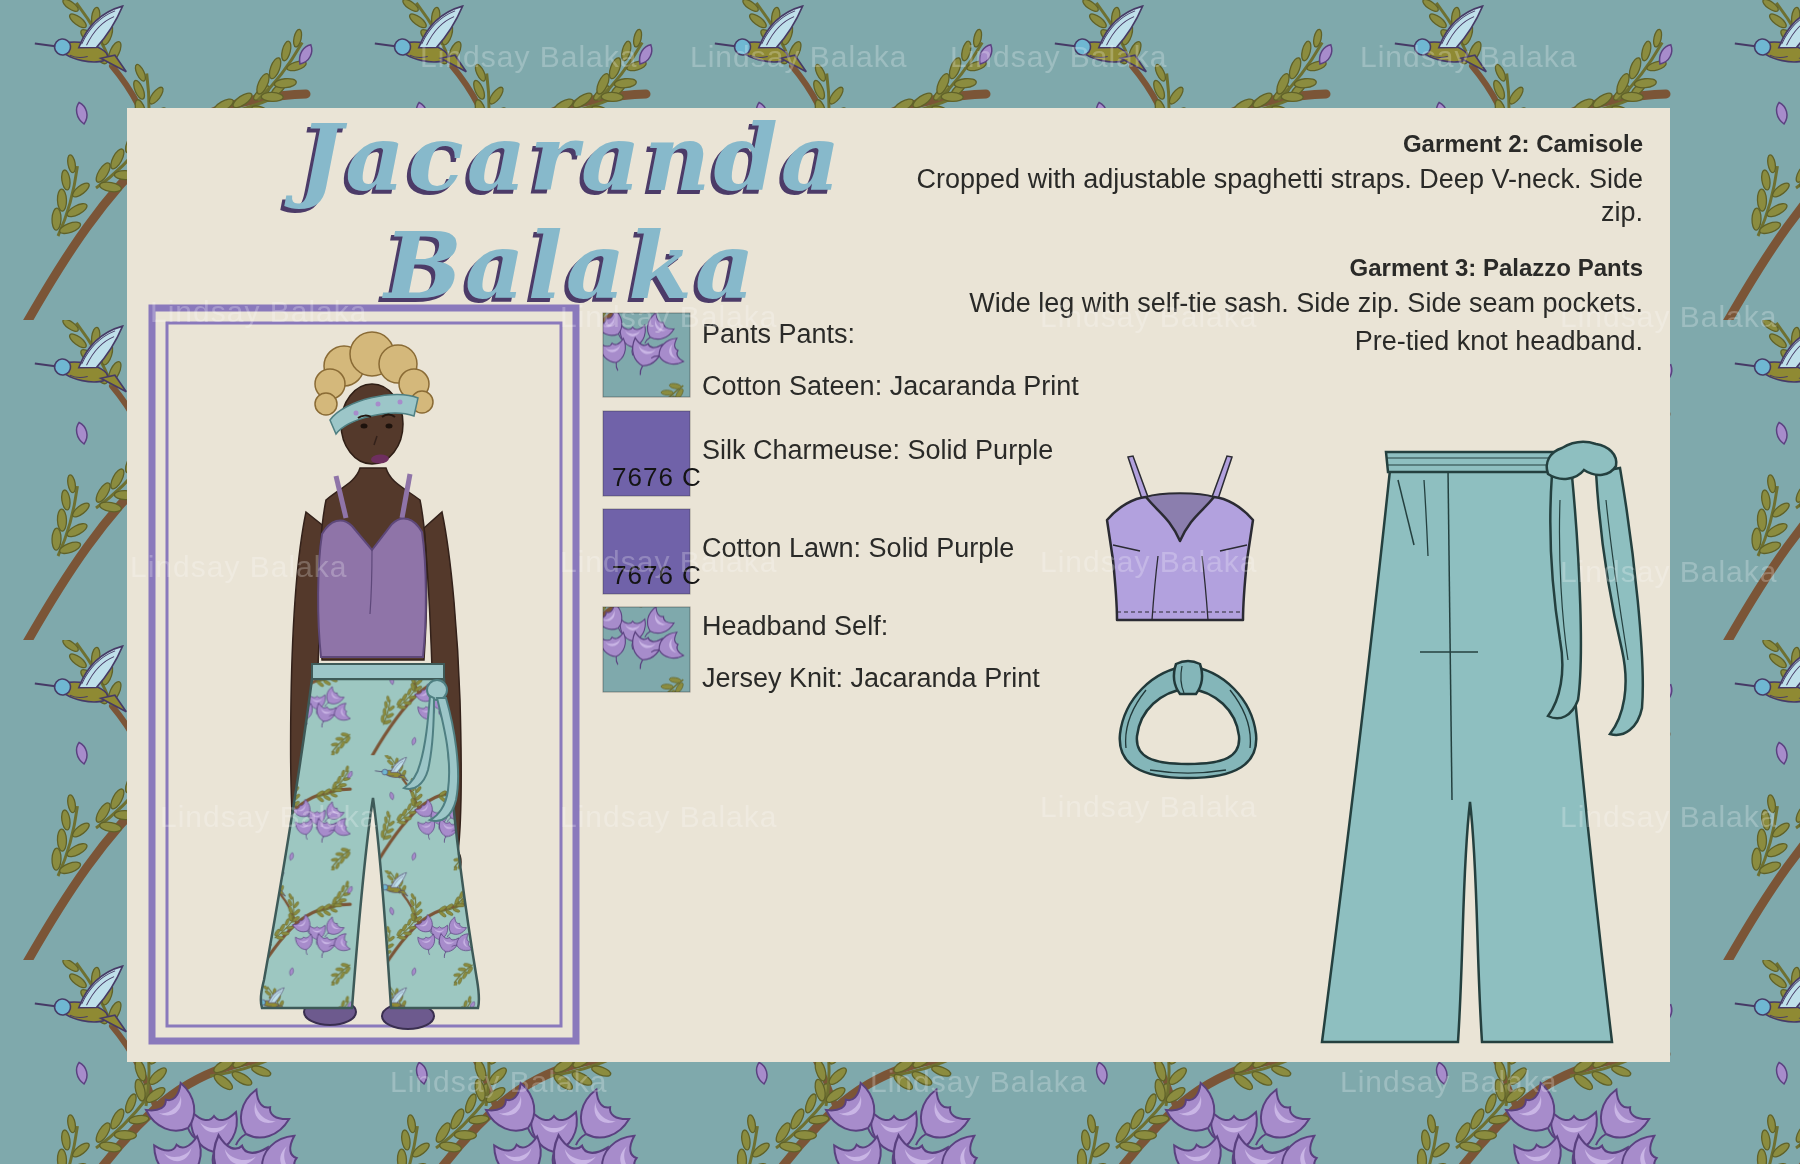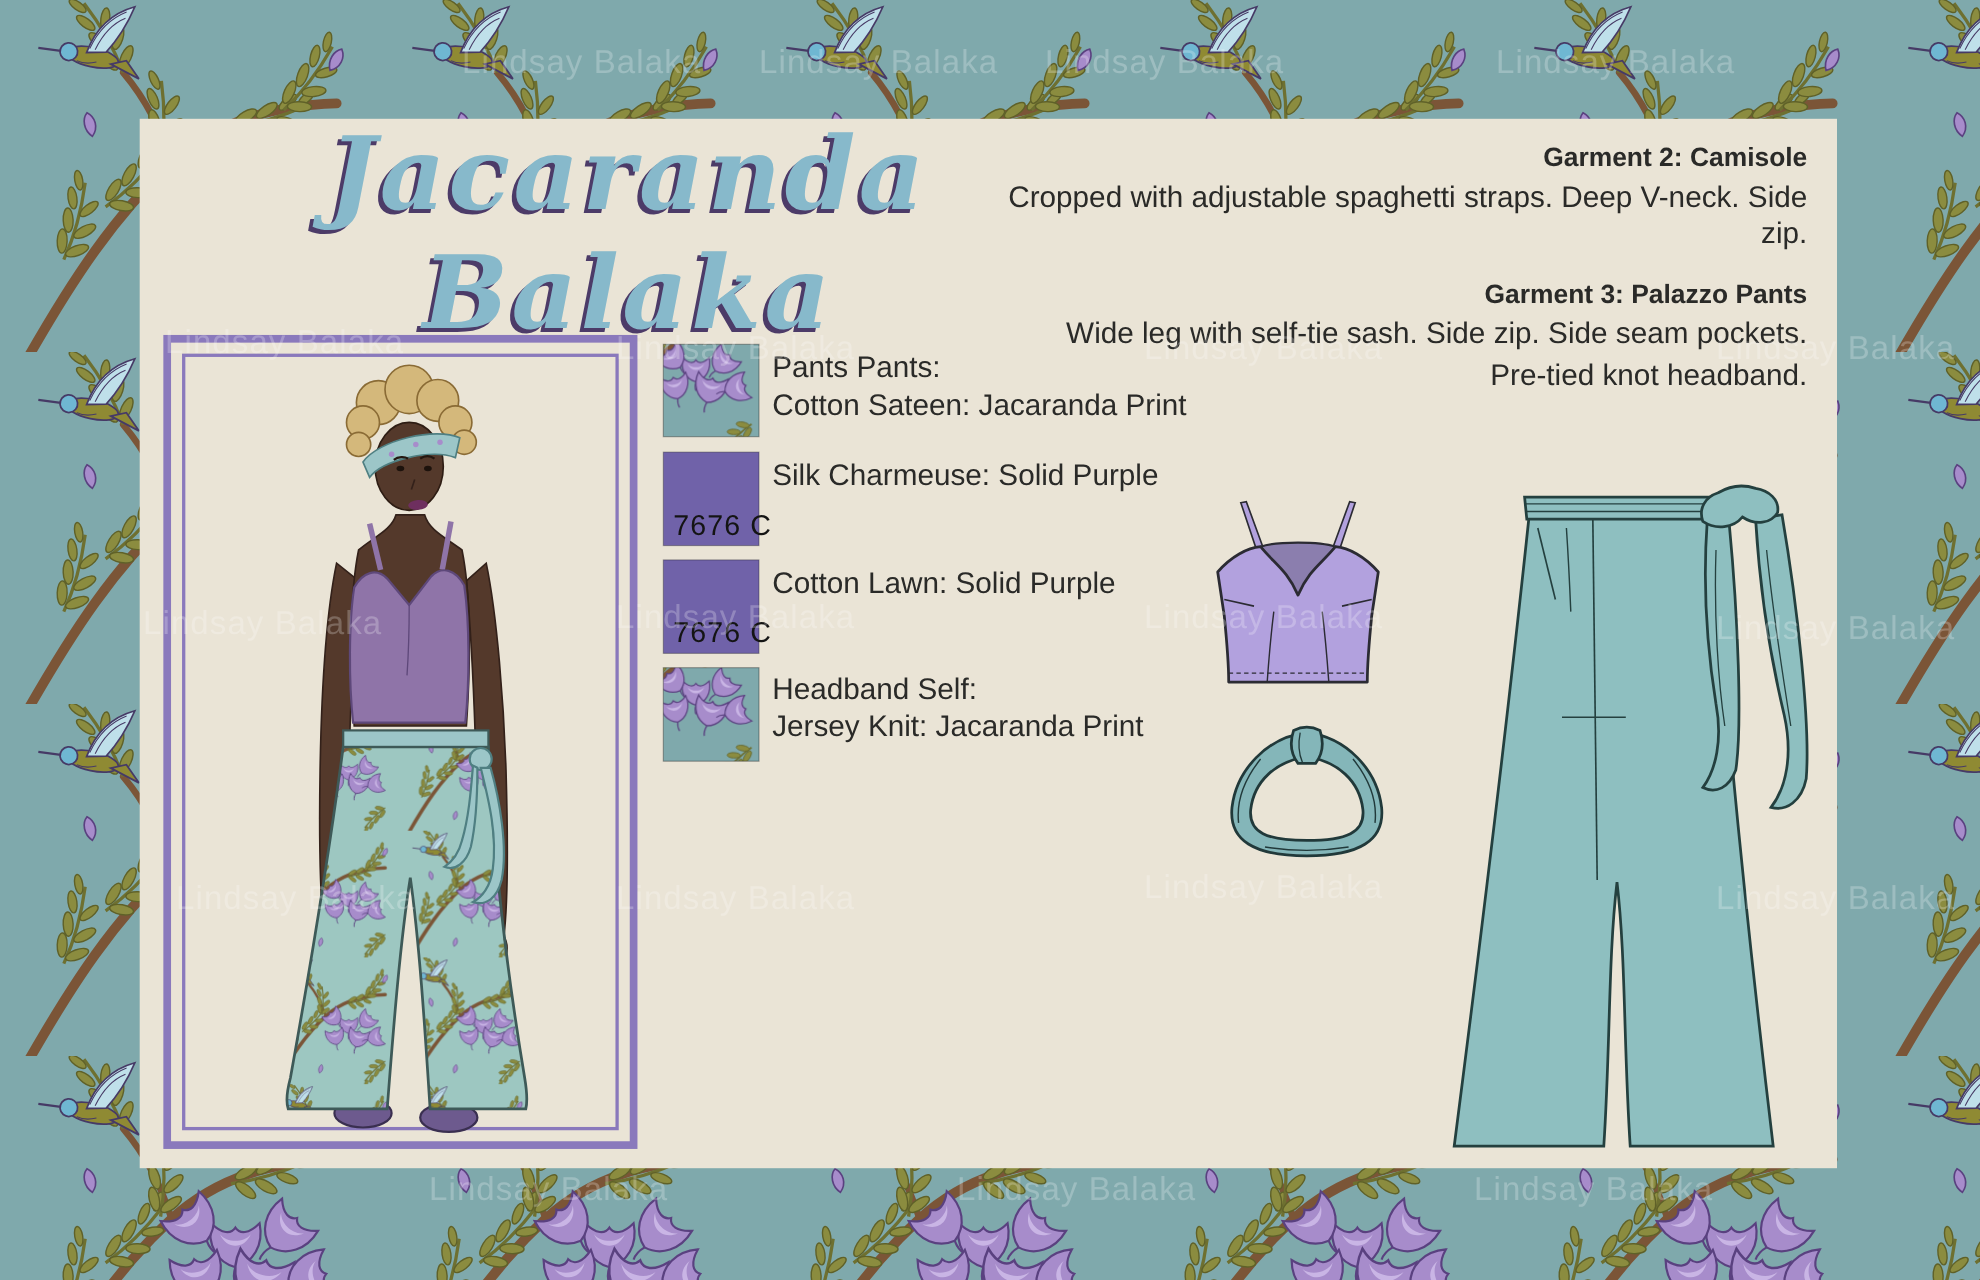--- a/index.html
+++ b/index.html
@@ -13,21 +13,21 @@
          font-weight:700;font-size:92px;letter-spacing:3px;color:#87B9CB;
          text-shadow:-4px 4px 0 #4C3B68;}
 
   .specs{position:absolute;right:157px;top:130px;width:770px;text-align:right;
          color:#2A2A28;}
   .spec-heading{font-size:24px;font-weight:700;margin-top:24px;}
   .spec:first-child .spec-heading{margin-top:0;}
   .spec-desc{font-size:27px;line-height:1.24;margin-top:5px;}
 
   .swl{position:absolute;left:702px;color:#2A2A28;font-size:27px;line-height:1.2;}
-  .swl .l2{margin-top:2px;}
+  .swl .l2{margin-top:20px;}
   .pantone{position:absolute;left:612px;font-size:26px;color:#141414;letter-spacing:1px;}
 
   .wm{position:absolute;color:rgba(255,255,255,0.24);font-size:30px;
       letter-spacing:1px;white-space:nowrap;pointer-events:none;}
 </style>
 </head>
 <body>
 
 <div class="canvas">
 

